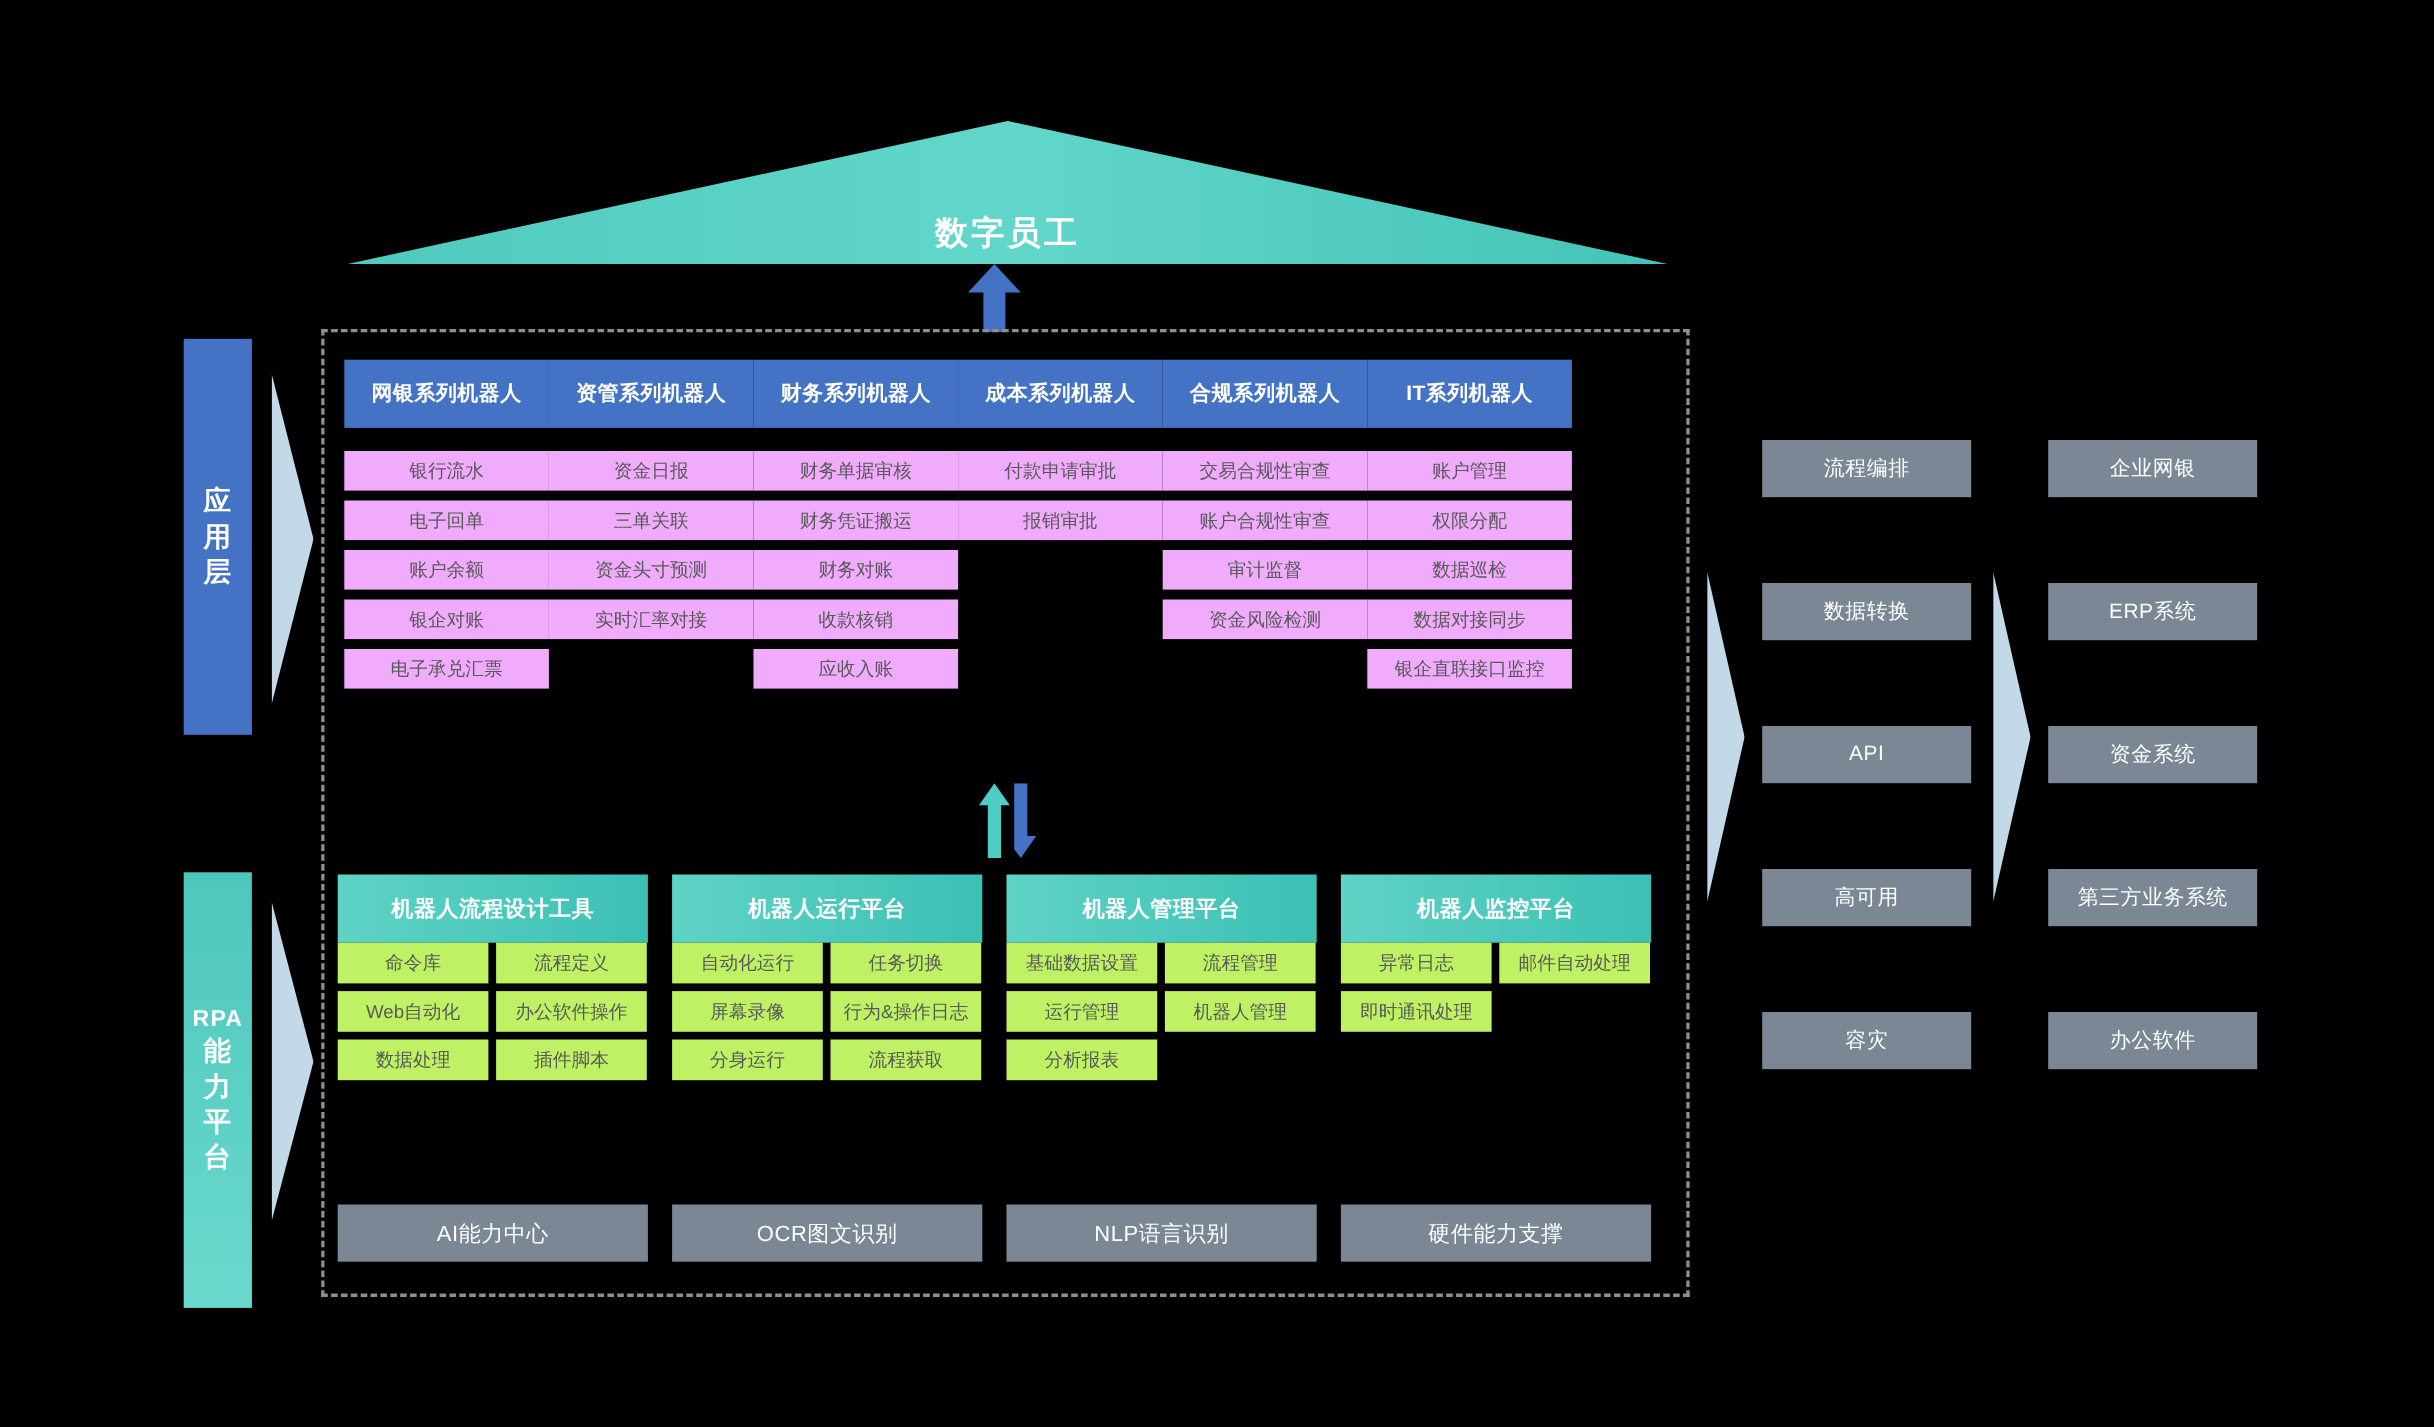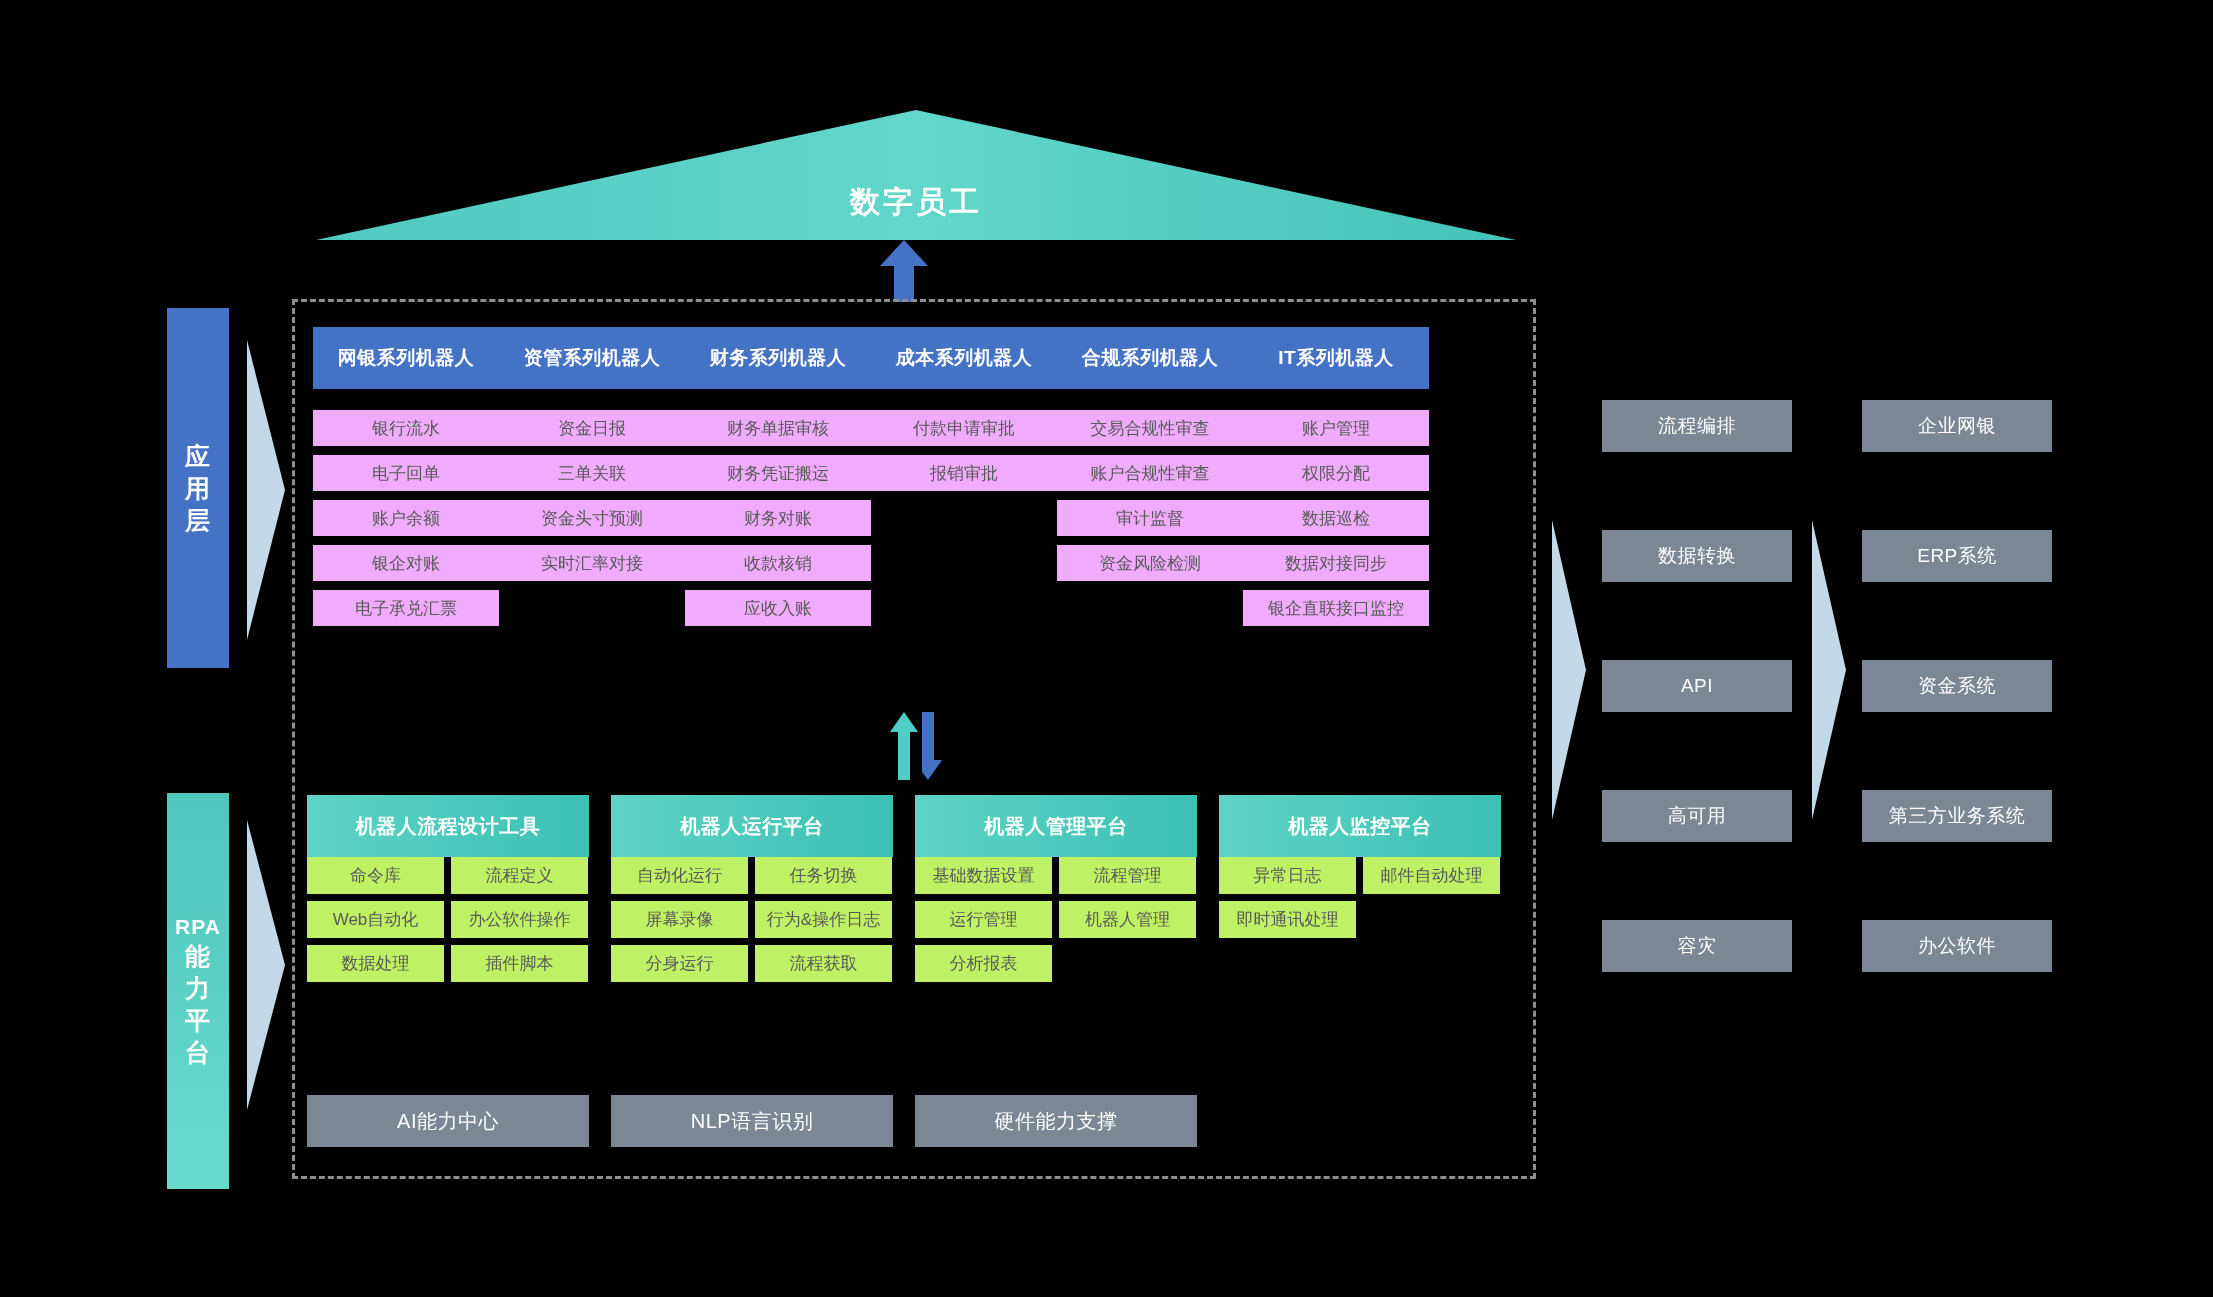--- a/index.html
+++ b/index.html
@@ -10,21 +10,21 @@
     overflow: hidden;
   }
   #stage { position: relative; width: 2213px; height: 1297px; }
 
   
   .roof {
     position: absolute; left: 316px; top: 110px; width: 1200px; height: 130px;
   }
   .roof svg { display: block; width: 100%; height: 100%; }
   .roof-label {
-    position: absolute; left: 0; top: 1px; width: 100%; height: 100%;
+    position: absolute; left: 0; top: 11px; width: 100%; height: 100%;
     display: flex; align-items: flex-end; justify-content: center;
     padding-bottom: 18px;
     color: #fff; font-size: 30px; font-weight: bold; letter-spacing: 3px;
   }
 
   
   .top-arrow { position: absolute; left: 880px; top: 240px; width: 48px; height: 62px; }
 
   
   .frame {
@@ -278,20 +278,21 @@
         <div class="rpa-cell w-half">邮件自动处理</div>
         <div class="rpa-cell w-half">即时通讯处理</div>
         <div class="rpa-cell w-half spacer"></div>
       </div>
     </div>
 
   </div>
 
   <div class="cap-row">
     <div class="cap-box">AI能力中心</div>
+    <div class="cap-box">OCR图文识别</div>
     <div class="cap-box">NLP语言识别</div>
     <div class="cap-box">硬件能力支撑</div>
   </div>
 
   <div class="right-arrow a1">
     <svg viewBox="0 0 34 300" preserveAspectRatio="none">
       <polygon points="0,0 34,150 0,300" fill="#c3d9e8"></polygon>
     </svg>
   </div>
   <div class="right-arrow a2">

